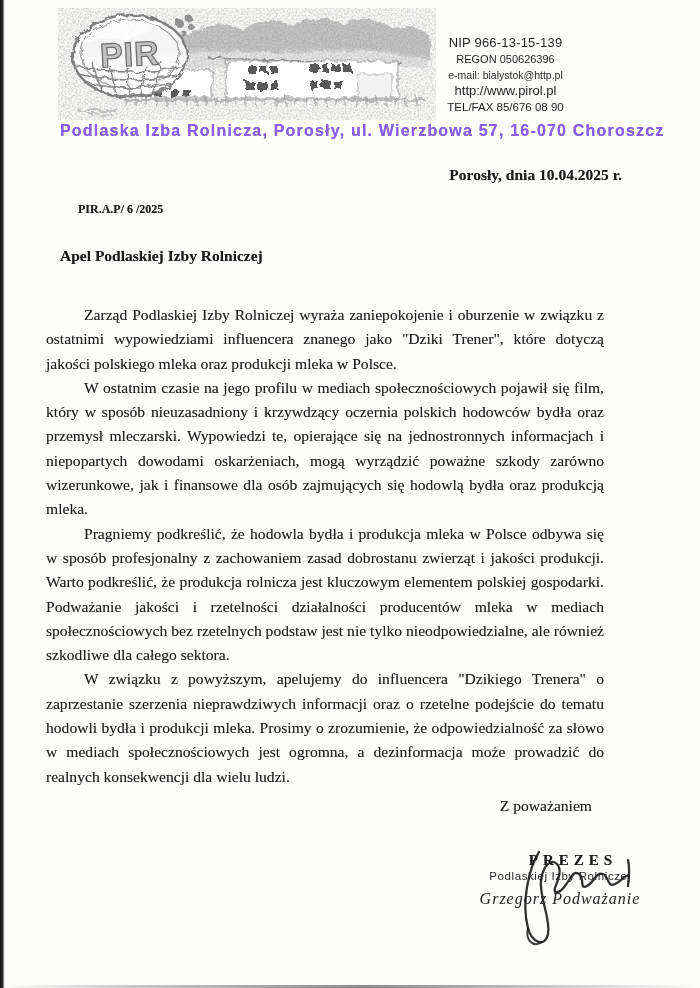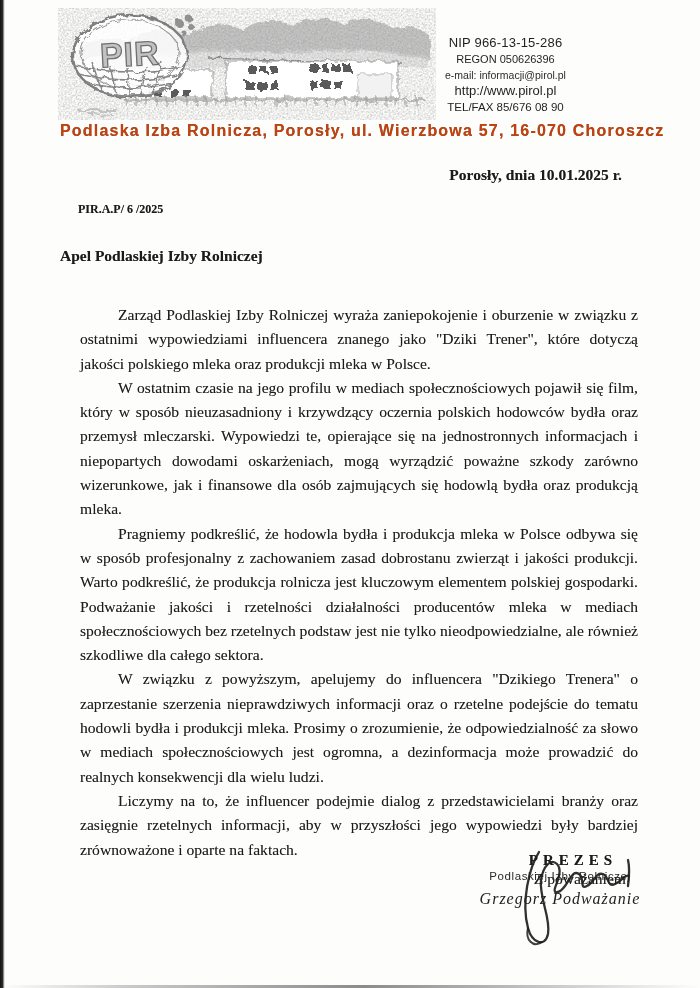--- a/index.html
+++ b/index.html
@@ -31,21 +31,21 @@
   }
   #contact .c-nip{font-size:13px;line-height:17px;letter-spacing:.2px;}
   #contact .c-regon{font-size:11px;line-height:17px;}
   #contact .c-email{font-size:10.5px;line-height:14px;color:#2c2c2c;}
   #contact .c-web{font-size:13px;line-height:18px;}
   #contact .c-tel{font-size:11.5px;line-height:15px;}
   #address-line{
     position:absolute;left:60px;top:122px;width:585px;
     font-family:"Liberation Sans", sans-serif;
     font-weight:bold;font-size:16px;letter-spacing:1.2px;
-    color:#c2410c;white-space:nowrap;
+    color:#8b5cf6;white-space:nowrap;
     text-shadow:0 0 .4px rgba(0,0,0,.5);
   }
   
   #date-line{
     position:absolute;left:64px;top:166px;width:558px;
     text-align:right;font-weight:bold;font-size:15.5px;
     text-shadow:0 0 .4px rgba(0,0,0,.4);
   }
   #ref-line{
     position:absolute;left:78px;top:202px;
@@ -53,21 +53,21 @@
     text-shadow:0 0 .4px rgba(0,0,0,.4);
   }
   
   #title{
     position:absolute;left:60px;top:247px;width:522px;
     text-align:left;font-weight:bold;font-size:15.5px;
     text-shadow:0 0 .4px rgba(0,0,0,.4);
   }
   
   #letter-body{
-    position:absolute;left:80px;top:303px;width:558px;
+    position:absolute;left:46px;top:303px;width:558px;
     font-size:15.6px;line-height:24.3px;
     text-align:justify;color:#1c1c1c;
     text-shadow:0 0 .35px rgba(0,0,0,.35);
   }
   #letter-body p{margin:0;text-indent:38px;}
   #closing{
     margin-top:5px;text-align:right;padding-right:12px;text-indent:0;
   }
   
   #signature{
@@ -171,40 +171,39 @@
         <circle cx="122" cy="16" r="4"></circle>
           <circle cx="130" cy="10" r="3.4"></circle>
           <circle cx="133" cy="19" r="3"></circle>
           <circle cx="126" cy="25" r="2.6"></circle>
       </g>
       <text x="72" y="58" text-anchor="middle" font-family="Liberation Sans, sans-serif" font-weight="bold" font-size="34" fill="#c2c2c2" stroke="#707070" stroke-width="1.3" letter-spacing="1" transform="rotate(-3 72 48)">PIR</text>
     </g>
   </svg>
 
   <div id="contact">
-    <div class="c-nip">NIP 966-13-15-286</div>
+    <div class="c-nip">NIP 966-13-15-139</div>
     <div class="c-regon">REGON 050626396</div>
-    <div class="c-email">e-mail: informacji@pirol.pl</div>
+    <div class="c-email">e-mail: bialystok@http.pl</div>
     <div class="c-web">http://www.pirol.pl</div>
     <div class="c-tel">TEL/FAX 85/676 08 90</div>
   </div>
 
   <div id="address-line">Podlaska Izba Rolnicza, Porosły, ul. Wierzbowa 57, 16-070 Choroszcz</div>
 
-  <div id="date-line">Porosły, dnia 10.01.2025 r.</div>
+  <div id="date-line">Porosły, dnia 10.04.2025 r.</div>
   <div id="ref-line">PIR.A.P/ 6 /2025</div>
 
   <div id="title">Apel Podlaskiej Izby Rolniczej</div>
 
   <div id="letter-body">
     <p>Zarząd Podlaskiej Izby Rolniczej wyraża zaniepokojenie i oburzenie w związku z ostatnimi wypowiedziami influencera znanego jako "Dziki Trener", które dotyczą jakości polskiego mleka oraz produkcji mleka w Polsce.</p>
     <p>W ostatnim czasie na jego profilu w mediach społecznościowych pojawił się film, który w sposób nieuzasadniony i krzywdzący oczernia polskich hodowców bydła oraz przemysł mleczarski. Wypowiedzi te, opierające się na jednostronnych informacjach i niepopartych dowodami oskarżeniach, mogą wyrządzić poważne szkody zarówno wizerunkowe, jak i finansowe dla osób zajmujących się hodowlą bydła oraz produkcją mleka.</p>
     <p>Pragniemy podkreślić, że hodowla bydła i produkcja mleka w Polsce odbywa się w sposób profesjonalny z zachowaniem zasad dobrostanu zwierząt i jakości produkcji. Warto podkreślić, że produkcja rolnicza jest kluczowym elementem polskiej gospodarki. Podważanie jakości i rzetelności działalności producentów mleka w mediach społecznościowych bez rzetelnych podstaw jest nie tylko nieodpowiedzialne, ale również szkodliwe dla całego sektora.</p>
     <p>W związku z powyższym, apelujemy do influencera "Dzikiego Trenera" o zaprzestanie szerzenia nieprawdziwych informacji oraz o rzetelne podejście do tematu hodowli bydła i produkcji mleka. Prosimy o zrozumienie, że odpowiedzialność za słowo w mediach społecznościowych jest ogromna, a dezinformacja może prowadzić do realnych konsekwencji dla wielu ludzi.</p>
-    <p>Liczymy na to, że influencer podejmie dialog z przedstawicielami branży oraz zasięgnie rzetelnych informacji, aby w przyszłości jego wypowiedzi były bardziej zrównoważone i oparte na faktach.</p>
     <div id="closing">Z poważaniem</div>
   </div>
 
   <div id="signature">
     <div class="sig-title">PREZES</div>
     <div class="sig-org">Podlaskiej Izby Rolniczej</div>
     <div class="sig-name">Grzegorz Podważanie</div>
     <svg id="scrawl" width="150" height="108" viewBox="0 0 150 108" xmlns="http://www.w3.org/2000/svg">
       <path d="M44 6
                C 34 22, 26 56, 33 82

